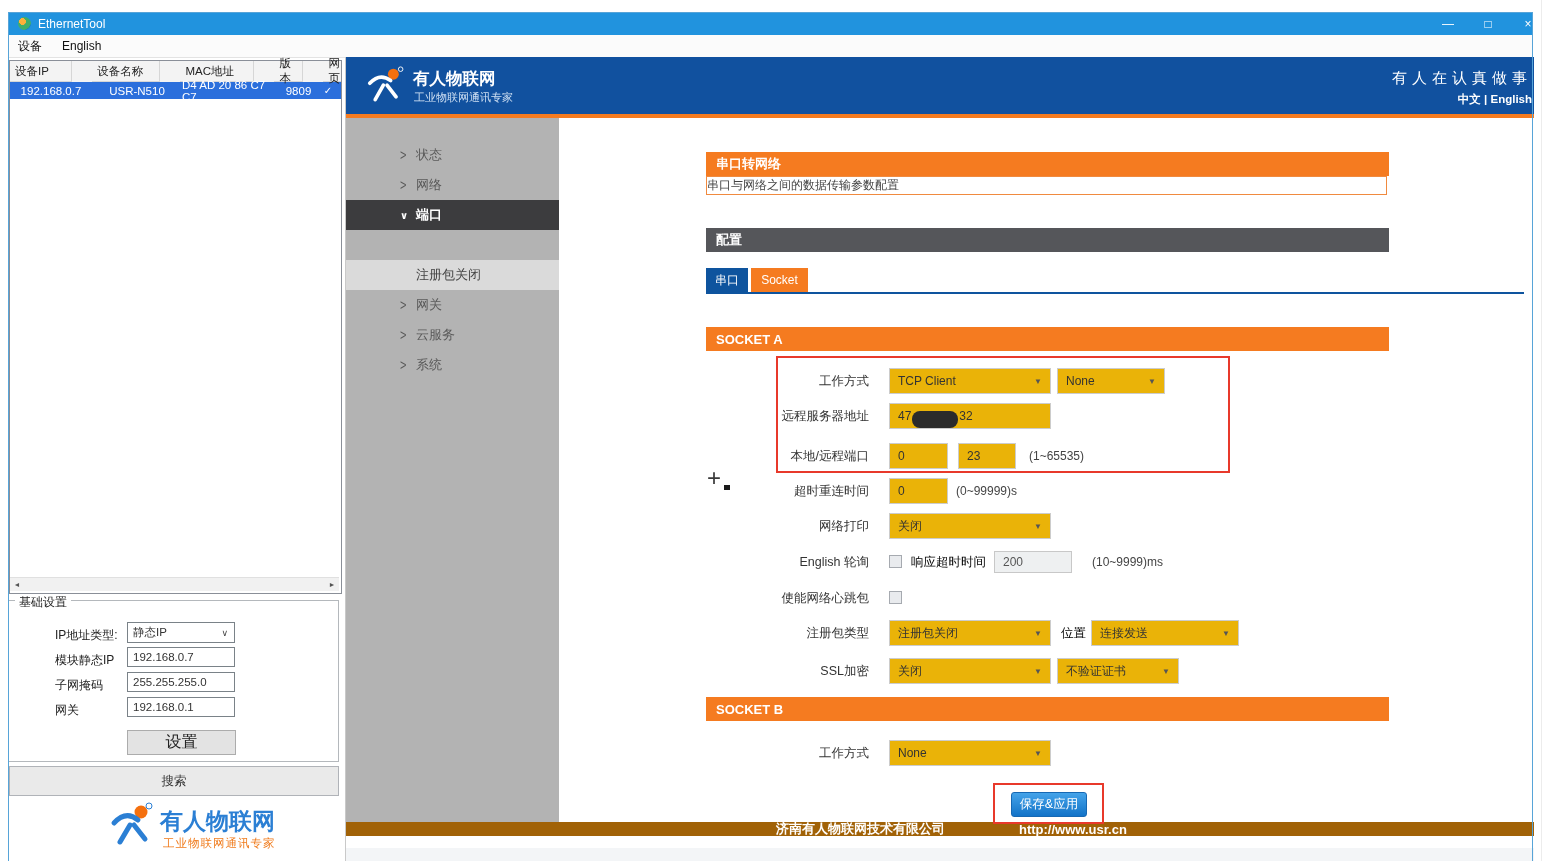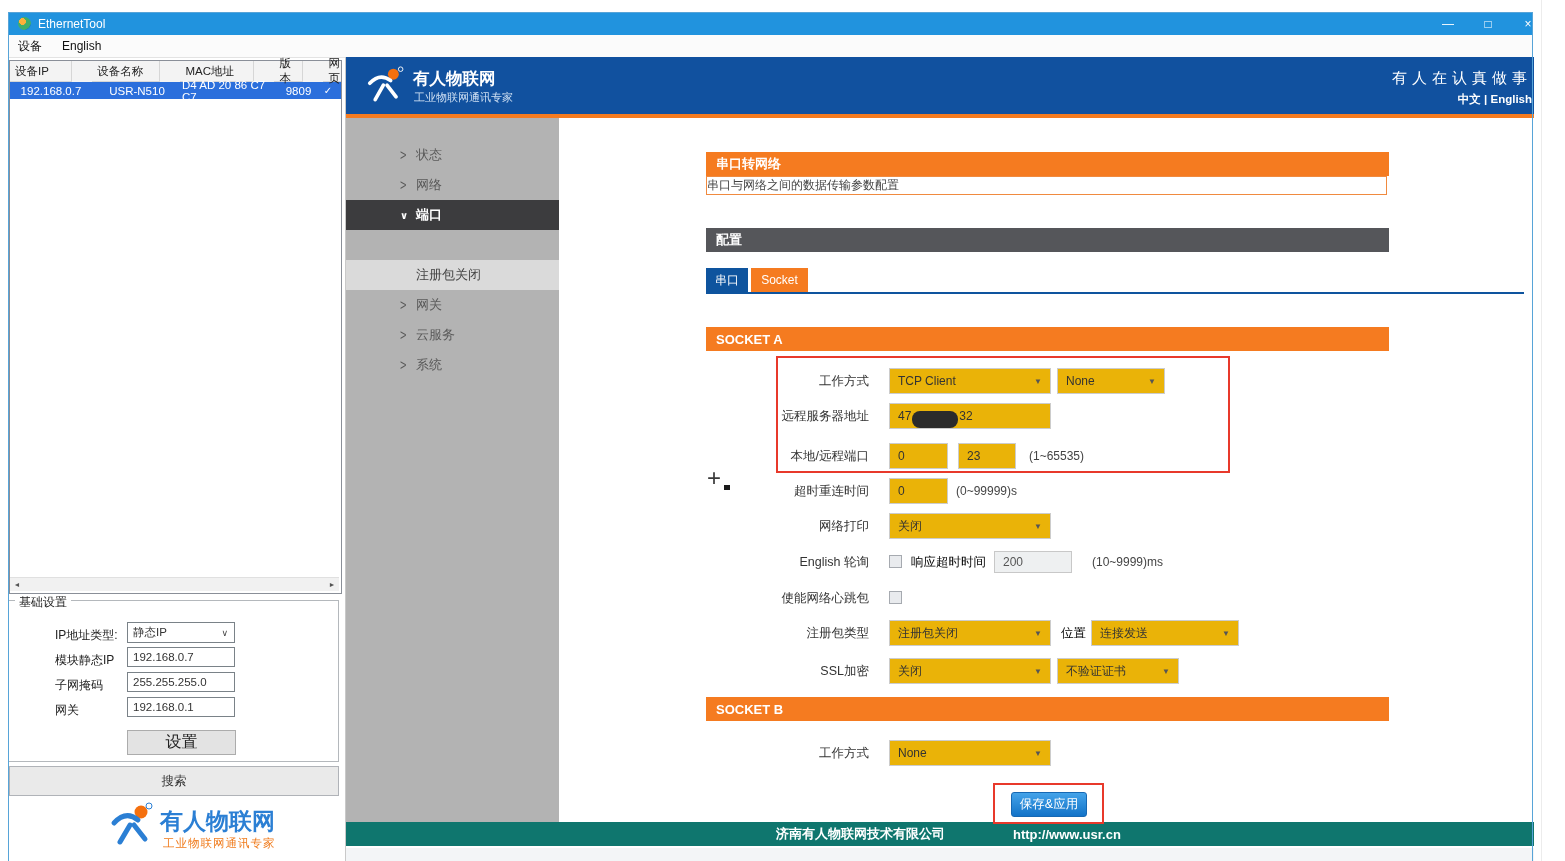--- a/index.html
+++ b/index.html
@@ -62,21 +62,21 @@
   .wsel,.winp{position:absolute;height:26px;background:#eab308;border:1px solid #ccc;box-sizing:border-box;font-size:12px;color:#333;display:flex;align-items:center;padding-left:8px;}
   .wsel{justify-content:space-between;padding-right:8px;}
   .wsel .da{font-size:8px;color:#555;}
   .hint{position:absolute;font-size:12px;color:#444;line-height:26px;white-space:nowrap;}
   .chk{position:absolute;width:13px;height:13px;background:#e9ebee;border:1px solid #a6aab0;box-sizing:border-box;}
   .inline-lab{position:absolute;font-size:12.5px;color:#000000;line-height:26px;white-space:nowrap;}
   .winp.disabled{background:#eef0f1;border-color:#c8c8c8;color:#555;}
   .redbox{position:absolute;border:2px solid #e8392b;z-index:40;pointer-events:none;}
   .savebtn{left:665px;top:735px;width:74px;height:23px;border:1px solid #1668b3;border-radius:3px;
            background:linear-gradient(#44a3e9,#1273c8);color:#fff;font-size:12.5px;display:flex;align-items:center;justify-content:center;}
-  .wfoot{left:0;top:765px;width:1188px;height:24px;background:#0f766e;display:flex;align-items:center;color:#fff;font-size:13px;font-weight:bold;}
+  .wfoot{left:0;top:765px;width:1188px;height:14px;background:#a16207;display:flex;align-items:center;color:#fff;font-size:13px;font-weight:bold;}
   .wfoot-pad{left:0;top:791px;width:1188px;height:13px;background:#f3f5f7;}
   .redact{display:inline-block;width:46px;height:17px;background:#2b2b2b;border-radius:8px;margin:0 1px;transform:translateY(3px);}
   .crop-cursor{left:361px;top:410px;width:30px;height:30px;color:#3a3a3a;}
   .crop-plus{position:absolute;left:0;top:0;font-size:24px;font-weight:200;line-height:22px;}
   .crop-sq{position:absolute;left:16px;top:17px;width:8px;height:7px;background:#1a1a1a;box-shadow:inset 0 0 0 1px #fff;}
   svg{display:block;}
 </style>
 </head>
 <body>
 
@@ -273,19 +273,19 @@
   <div class="redbox" style="left:430px;top:299px;width:450px;height:113px;"></div>
   <div class="redbox" style="left:647px;top:726px;width:107px;height:37px;"></div>
 
   <div class="wv crop-cursor">
     <div class="crop-plus">+</div>
     <div class="crop-sq"></div>
   </div>
 
   <div class="wv wfoot">
     <span style="margin-left:430px;">济南有人物联网技术有限公司</span>
-    <span style="margin-left:24px;padding-left:44px;">http://www.usr.cn</span>
+    <span style="margin-left:30px;padding-left:44px;">http://www.usr.cn</span>
   </div>
   <div class="wv wfoot-pad"></div>
 </div>
 
 <div class="abs desk-line"></div>
 <div class="abs win-frame"></div>
 
 </body></html>

